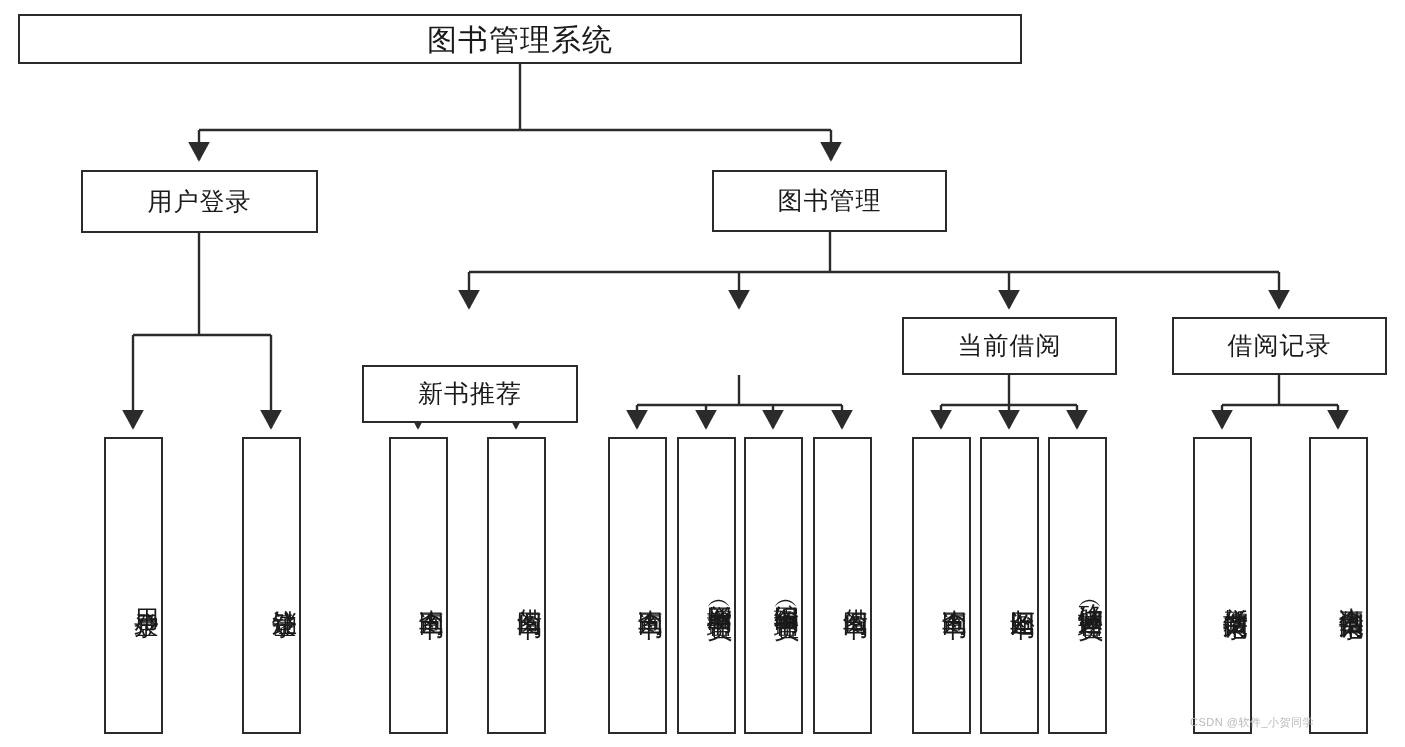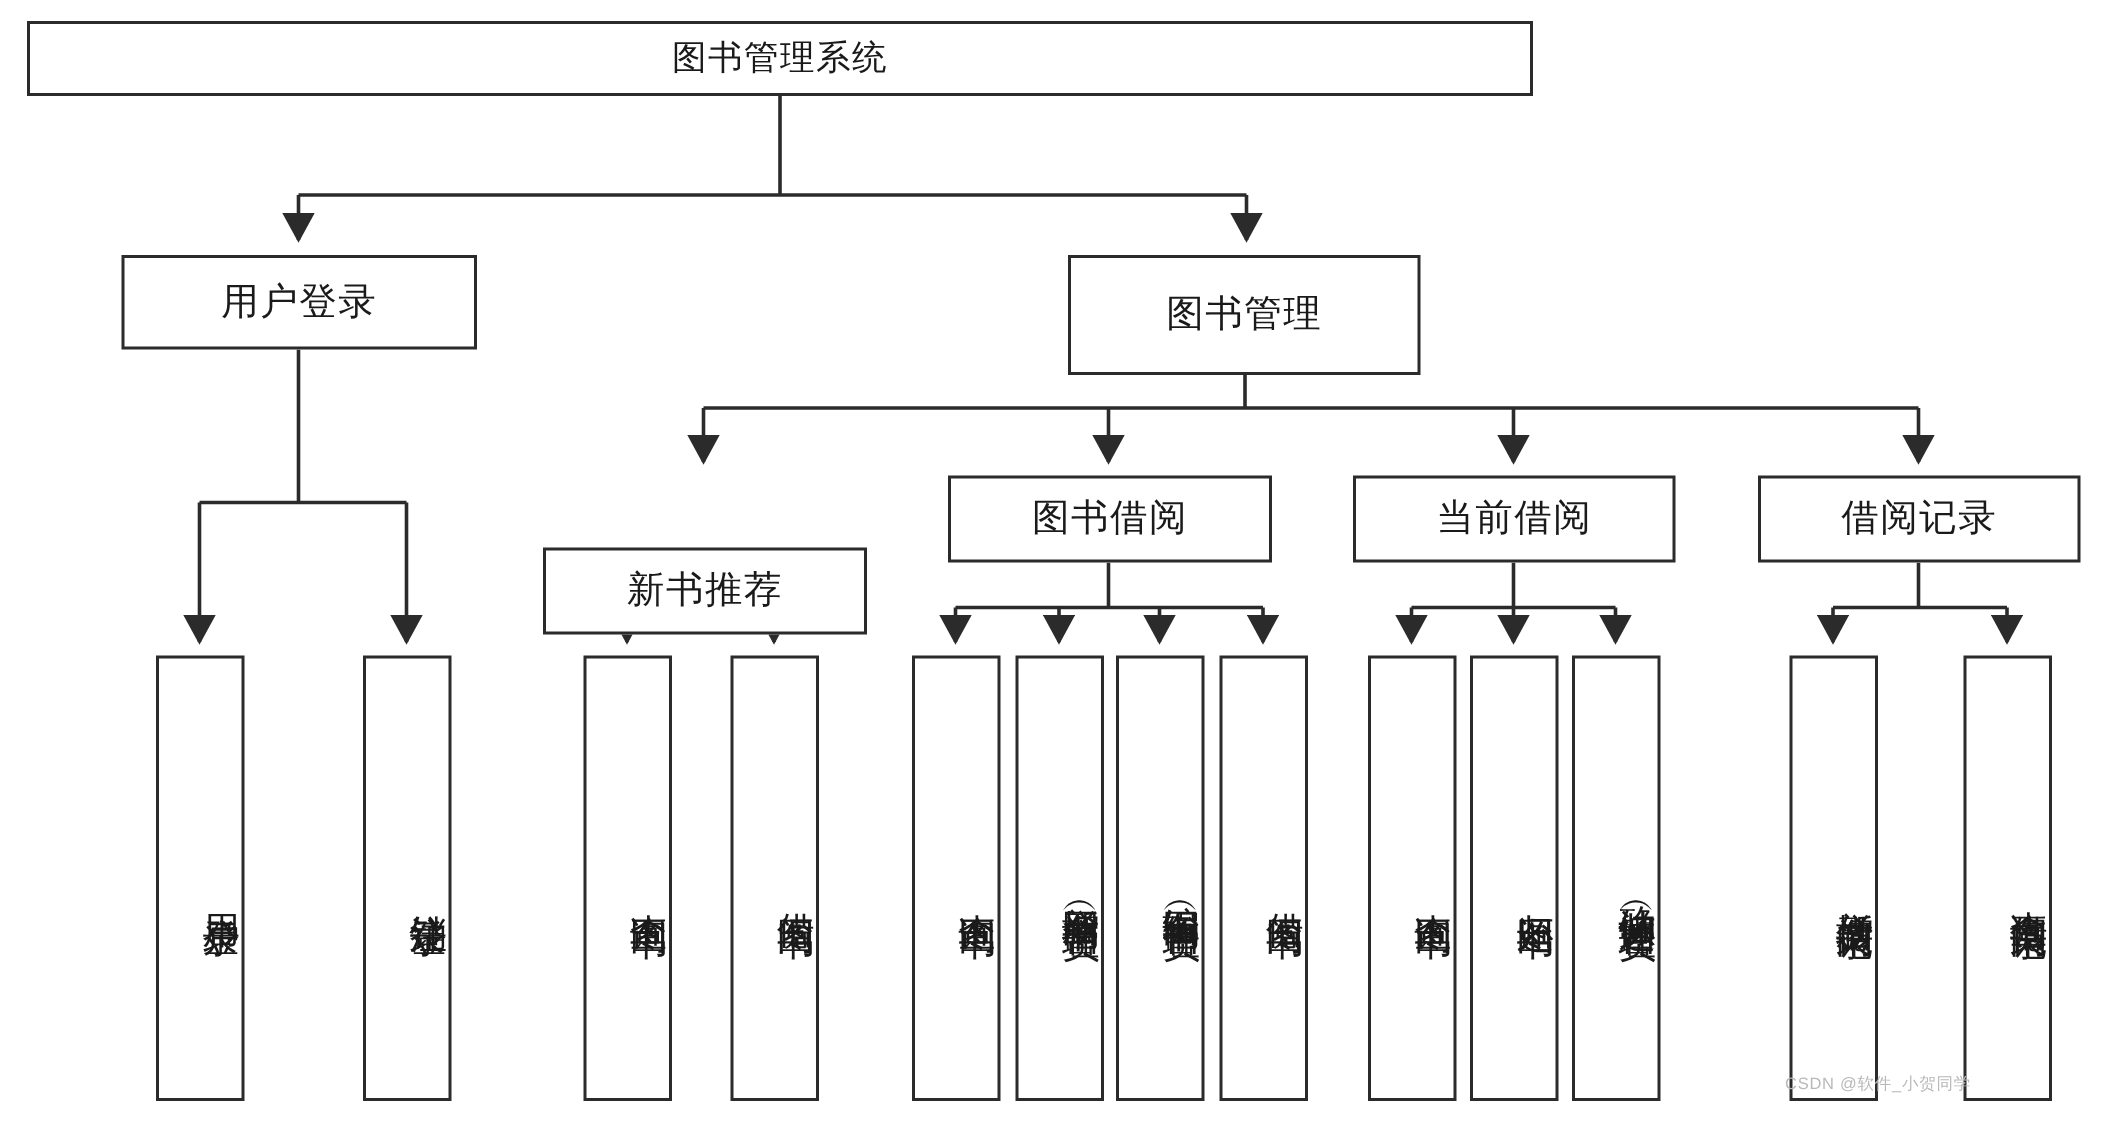--- a/index.html
+++ b/index.html
@@ -35,21 +35,21 @@
     align-items: center;
     justify-content: center;
     color: #1a1a1a;
   }
   .node.horiz {
     font-size: 25px;
     letter-spacing: 1px;
     line-height: 1.1;
   }
   .node.root {
-    font-size: 23px;
+    font-size: 30px;
     align-items: center;
   }
   .node.vert {
     writing-mode: vertical-rl;
     text-orientation: upright;
     font-size: 25px;
     line-height: 1.15;
     letter-spacing: 2px;
     align-items: flex-start;
     justify-content: center;
@@ -125,31 +125,28 @@
   </svg>
 
   <div class="node horiz root" style="left:18px; top:14px; width:1004px; height:50px;">
     <span>图书管理系统</span>
   </div>
 
   <div class="node horiz" style="left:81px; top:170px; width:237px; height:63px;">
     <span>用户登录</span>
   </div>
 
-  <div class="node horiz" style="left:712px; top:170px; width:235px; height:80px;">
+  <div class="node horiz" style="left:712px; top:170px; width:235px; height:62px;">
     <span>图书管理</span>
   </div>
 
   <div class="node horiz" style="left:362px; top:317px; width:216px; height:58px;margin-top:48px;">
     <span>新书推荐</span>
   </div>
 
-  <div class="node horiz" style="left:632px; top:317px; width:216px; height:58px;">
-    <span>图书借阅</span>
-  </div>
 
   <div class="node horiz" style="left:1172px; top:317px; width:215px; height:58px;">
     <span>借阅记录</span>
   </div>
 
   <div class="node horiz" style="left:902px; top:317px; width:215px; height:58px;">
     <span>当前借阅</span>
   </div>
 
   <div class="node vert" style="left:104px; top:437px; width:59px; height:297px;">

